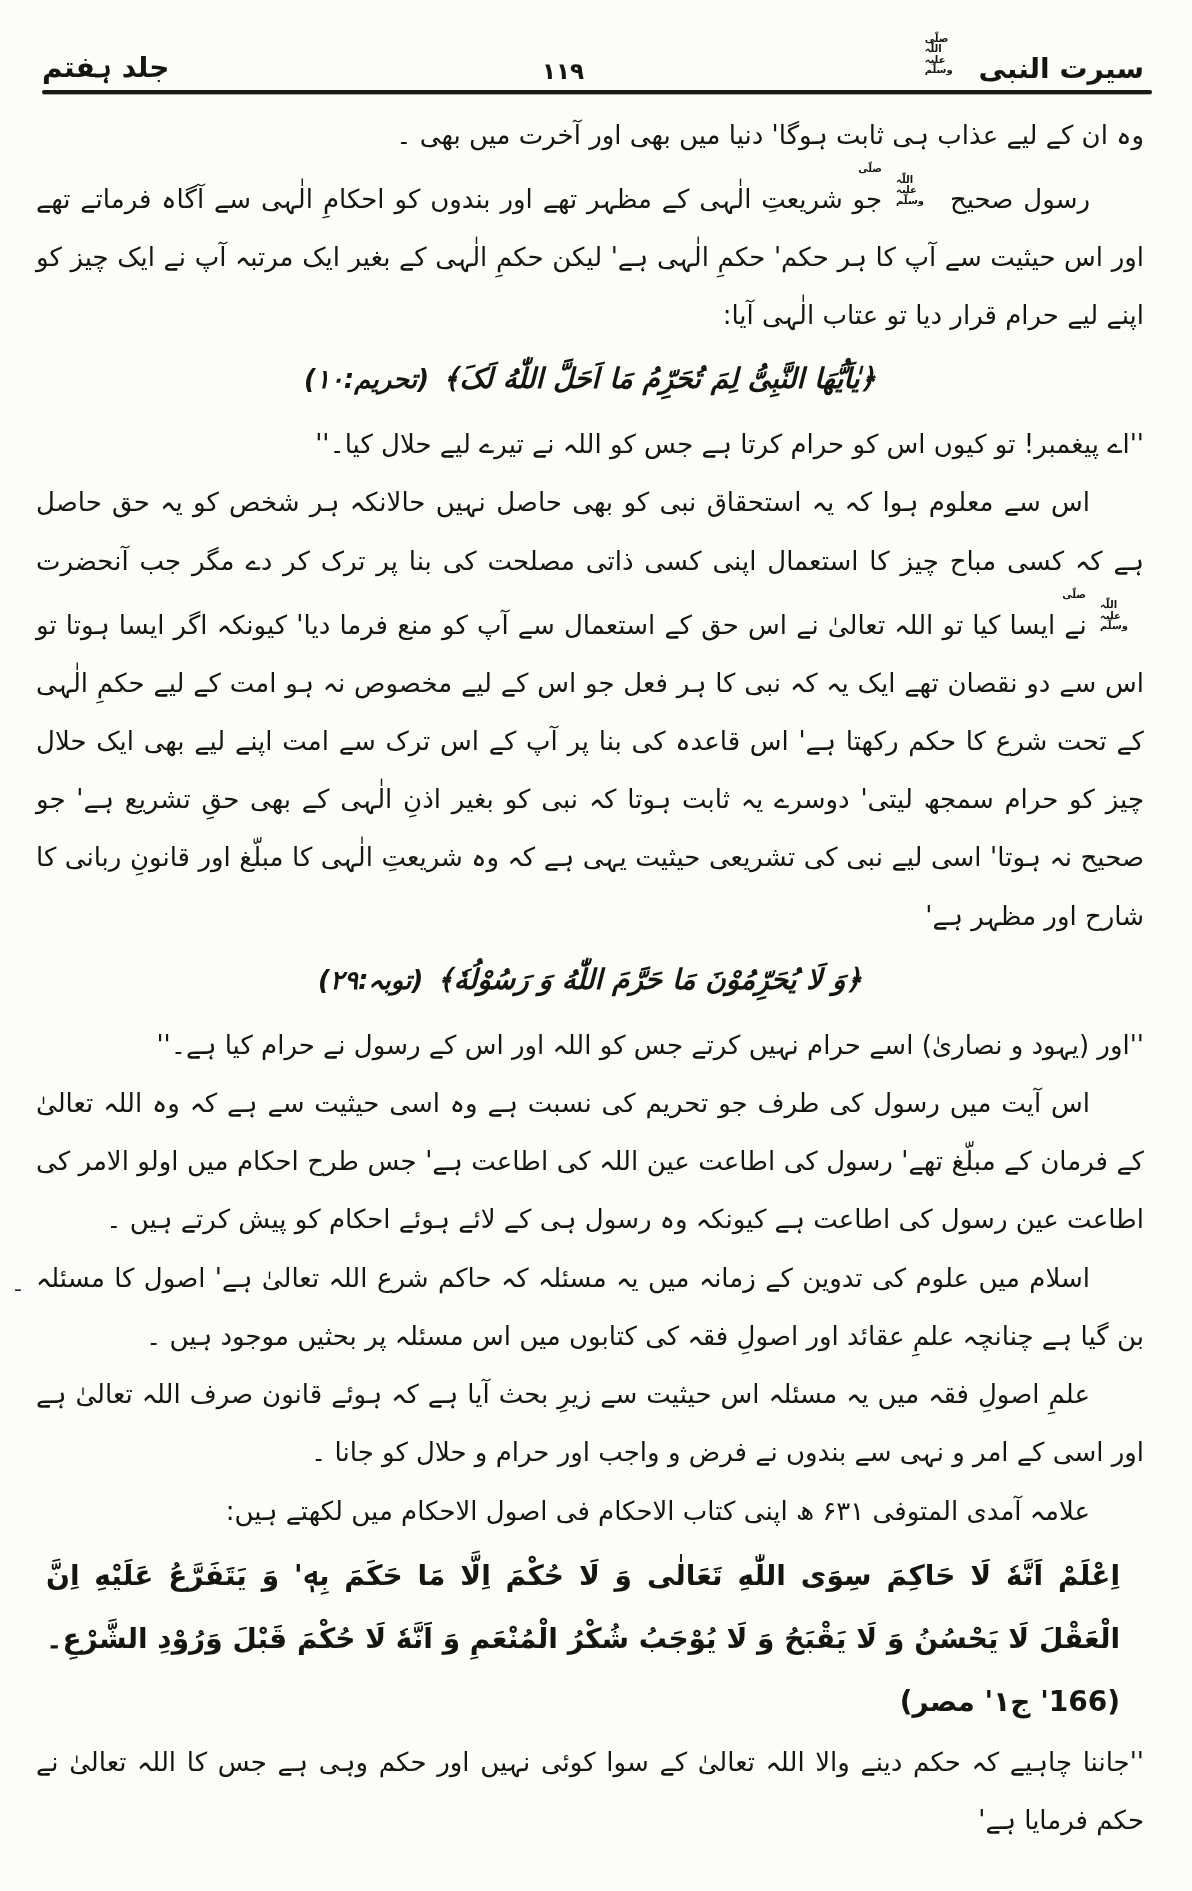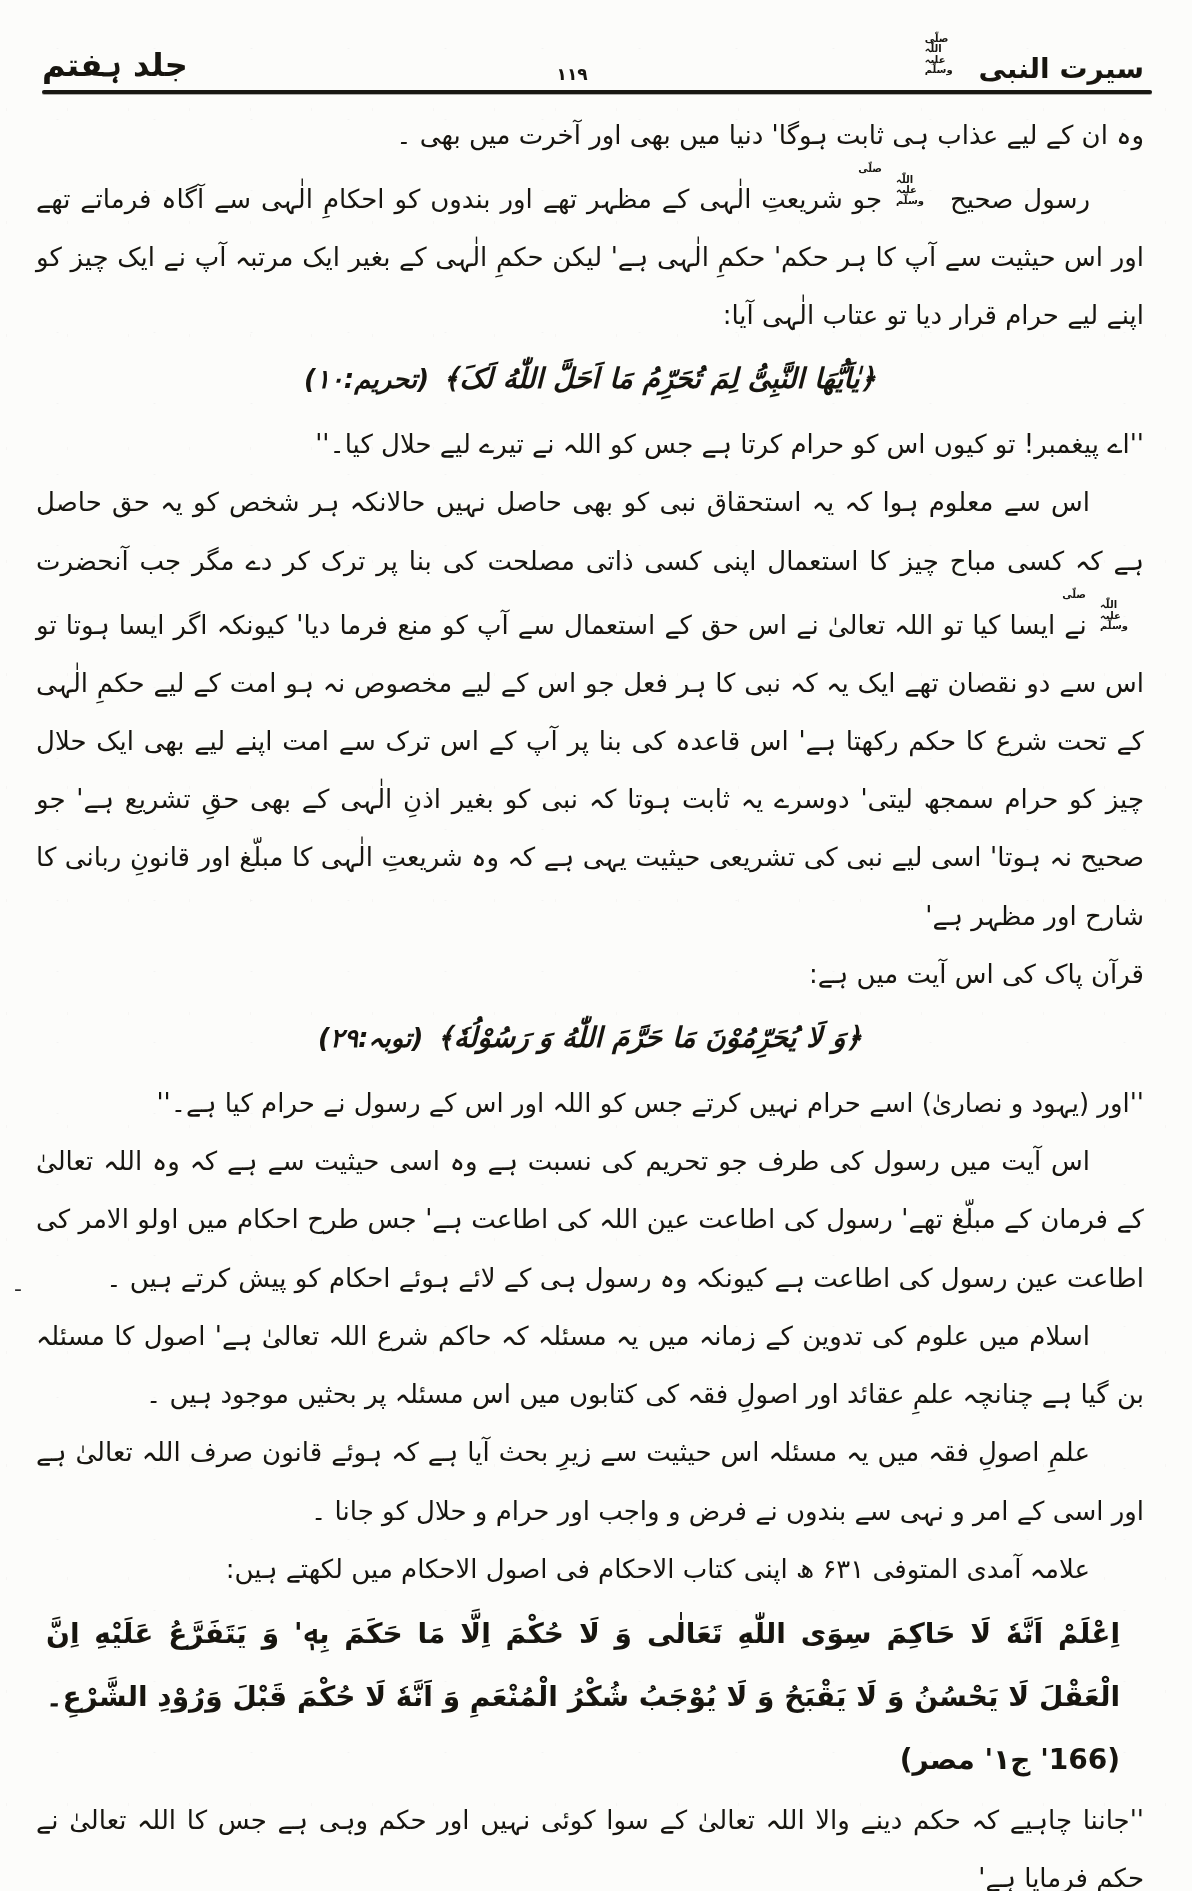--- a/index.html
+++ b/index.html
@@ -21,22 +21,22 @@
     font-family:"DejaVu Sans", sans-serif;
   }
   .page-header{
     display:flex;
     align-items:flex-end;
     justify-content:space-between;
     padding:4px 8px 0 8px;
     height:58px;
   }
   .h-title{font-size:28px;font-weight:700;white-space:nowrap;}
-  .h-page{font-size:17px;font-weight:700;letter-spacing:1px;transform:translateX(18px);}
-  .h-vol{font-size:32px;font-weight:700;white-space:nowrap;}
+  .h-page{font-size:23px;font-weight:700;letter-spacing:1px;transform:translateX(18px);}
+  .h-vol{font-size:28px;font-weight:700;white-space:nowrap;}
   .seal{
     display:inline-block;
     width:40px;
     font-size:10px;
     font-weight:700;
     line-height:1.05;
     text-align:left;
     vertical-align:4px;
     margin:0 4px;
     white-space:normal;
@@ -104,21 +104,20 @@
     <p class="para">وہ ان کے لیے عذاب ہی ثابت ہوگا' دنیا میں بھی اور آخرت میں بھی ۔</p>
 
     <p class="para indent"><span>رسول صحیح </span><span class="seal">صلّی اللّٰہ علیہ وسلّم</span><span> جو شریعتِ الٰہی کے مظہر تھے اور بندوں کو احکامِ الٰہی سے آگاہ فرماتے تھے اور اس حیثیت سے آپ کا ہر حکم' حکمِ الٰہی ہے' لیکن حکمِ الٰہی کے بغیر ایک مرتبہ آپ نے ایک چیز کو اپنے لیے حرام قرار دیا تو عتاب الٰہی آیا:</span></p>
 
     <p class="verse"><span>﴿یٰاَیُّهَا النَّبِیُّ لِمَ تُحَرِّمُ مَا اَحَلَّ اللّٰهُ لَکَ﴾</span><span class="vref">(تحریم:۱۰)</span></p>
 
     <p class="para trans">''اے پیغمبر! تو کیوں اس کو حرام کرتا ہے جس کو اللہ نے تیرے لیے حلال کیا۔''</p>
 
     <p class="para indent"><span>اس سے معلوم ہوا کہ یہ استحقاق نبی کو بھی حاصل نہیں حالانکہ ہر شخص کو یہ حق حاصل ہے کہ کسی مباح چیز کا استعمال اپنی کسی ذاتی مصلحت کی بنا پر ترک کر دے مگر جب آنحضرت </span><span class="seal">صلّی اللّٰہ علیہ وسلّم</span><span> نے ایسا کیا تو اللہ تعالیٰ نے اس حق کے استعمال سے آپ کو منع فرما دیا' کیونکہ اگر ایسا ہوتا تو اس سے دو نقصان تھے ایک یہ کہ نبی کا ہر فعل جو اس کے لیے مخصوص نہ ہو امت کے لیے حکمِ الٰہی کے تحت شرع کا حکم رکھتا ہے' اس قاعدہ کی بنا پر آپ کے اس ترک سے امت اپنے لیے بھی ایک حلال چیز کو حرام سمجھ لیتی' دوسرے یہ ثابت ہوتا کہ نبی کو بغیر اذنِ الٰہی کے بھی حقِ تشریع ہے' جو صحیح نہ ہوتا' اسی لیے نبی کی تشریعی حیثیت یہی ہے کہ وہ شریعتِ الٰہی کا مبلّغ اور قانونِ ربانی کا شارح اور مظہر ہے'</span></p>
 
-    <p class="para">قرآن پاک کی اس آیت میں ہے:</p>
 
     <p class="verse"><span>﴿وَ لَا یُحَرِّمُوْنَ مَا حَرَّمَ اللّٰهُ وَ رَسُوْلُهٗ﴾</span><span class="vref">(توبہ:۲۹)</span></p>
 
     <p class="para trans">''اور (یہود و نصاریٰ) اسے حرام نہیں کرتے جس کو اللہ اور اس کے رسول نے حرام کیا ہے۔''</p>
 
     <p class="para indent">اس آیت میں رسول کی طرف جو تحریم کی نسبت ہے وہ اسی حیثیت سے ہے کہ وہ اللہ تعالیٰ کے فرمان کے مبلّغ تھے' رسول کی اطاعت عین اللہ کی اطاعت ہے' جس طرح احکام میں اولو الامر کی اطاعت عین رسول کی اطاعت ہے کیونکہ وہ رسول ہی کے لائے ہوئے احکام کو پیش کرتے ہیں ۔</p>
 
     <p class="para indent">اسلام میں علوم کی تدوین کے زمانہ میں یہ مسئلہ کہ حاکم شرع اللہ تعالیٰ ہے' اصول کا مسئلہ بن گیا ہے چنانچہ علمِ عقائد اور اصولِ فقہ کی کتابوں میں اس مسئلہ پر بحثیں موجود ہیں ۔</p>
 
     <p class="para indent">علمِ اصولِ فقہ میں یہ مسئلہ اس حیثیت سے زیرِ بحث آیا ہے کہ ہوئے قانون صرف اللہ تعالیٰ ہے اور اسی کے امر و نہی سے بندوں نے فرض و واجب اور حرام و حلال کو جانا ۔</p>

